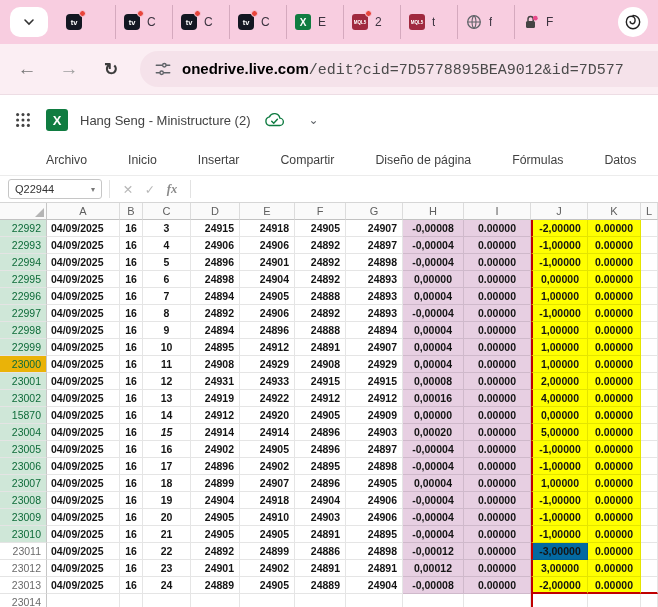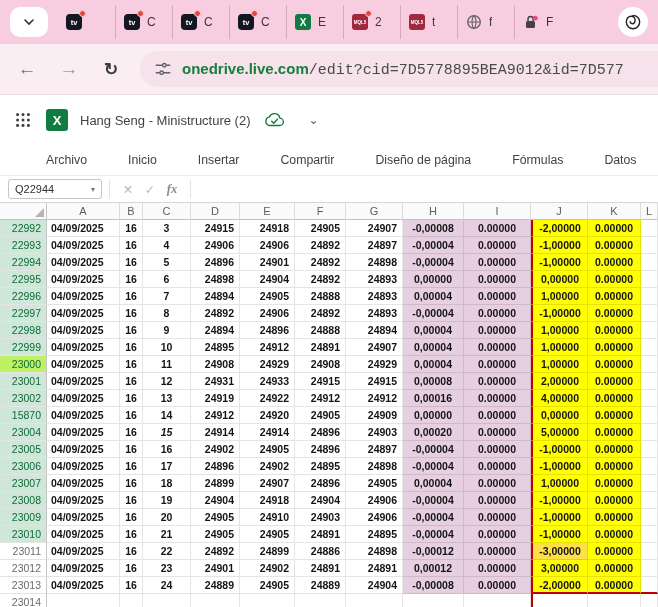--- a/index.html
+++ b/index.html
@@ -29,21 +29,21 @@
 
   
   .navbar { height:51px; flex:0 0 51px; background:#fbeef3; display:flex; align-items:center;
     padding:0 0 0 14px; gap:16px; border-bottom:1px solid #eddde4; }
   .nav-btn { width:26px; height:26px; display:flex; align-items:center; justify-content:center;
     font-size:19px; cursor:pointer; flex:0 0 26px; }
   .back { color:#757575; } .fwd { color:#9e9e9e; } .reload { color:#3c3c3c; font-size:17px; font-weight:bold; }
   .addressbar { flex:1; height:36px; background:#f5e2ea; border-radius:18px; display:flex;
     align-items:center; padding:0 14px; gap:10px; margin-right:-22px; overflow:hidden; cursor:text; }
   .url { font-size:15px; white-space:nowrap; }
-  .url .dom { color:#15803d; font-weight:600; }
+  .url .dom { color:#000000; font-weight:600; }
   .url .path { color:#4a4a4a;font-family:Liberation Mono, monospace; }
 
   
   .xheader { height:50px; flex:0 0 50px; background:#fff; display:flex; align-items:center;
     padding:0 12px; gap:12px; }
   .waffle { width:22px; height:22px; display:flex; align-items:center; justify-content:center; cursor:pointer; }
   .xl-logo { width:22px; height:22px; background:#107c41; border-radius:3px; color:#fff;
     font-weight:bold; font-size:13px; display:flex; align-items:center; justify-content:center; cursor:pointer; }
   .wtitle { font-size:13px; color:#424242; white-space:nowrap; cursor:pointer; }
   .chev { color:#5f6368; font-size:12px; margin-left:12px; cursor:pointer; }
@@ -366,21 +366,21 @@
         <div class="cell al-r" style="width: 55px; flex: 0 0 55px;">24912</div>
         <div class="cell al-r" style="width: 51px; flex: 0 0 51px;">24891</div>
         <div class="cell al-r" style="width: 57px; flex: 0 0 57px;">24907</div>
         <div class="cell al-c" style="width: 61px; flex: 0 0 61px; background: rgb(231, 207, 226);">0,00004</div>
         <div class="cell al-c" style="width: 67px; flex: 0 0 67px; background: rgb(231, 207, 226);">0.00000</div>
         <div class="cell al-c" style="width: 57px; flex: 0 0 57px; background: rgb(255, 255, 0); border-left: 2px solid rgb(192, 0, 0);">1,00000</div>
         <div class="cell al-c" style="width: 53px; flex: 0 0 53px; background: rgb(255, 255, 0);">0.00000</div>
         <div class="cell al-c" style="width: 17px; flex: 0 0 17px;"></div>
       </div>
       <div class="grow">
-        <div class="rowhdr" style="background: #bef264; color: rgb(14, 107, 57);">23000</div>
+        <div class="rowhdr" style="background: #eab308; color: rgb(14, 107, 57);">23000</div>
         <div class="cell al-l" style="width: 73px; flex: 0 0 73px;">04/09/2025</div>
         <div class="cell al-c" style="width: 23px; flex: 0 0 23px;">16</div>
         <div class="cell al-c" style="width: 48px; flex: 0 0 48px;">11</div>
         <div class="cell al-r" style="width: 49px; flex: 0 0 49px;">24908</div>
         <div class="cell al-r" style="width: 55px; flex: 0 0 55px;">24929</div>
         <div class="cell al-r" style="width: 51px; flex: 0 0 51px;">24908</div>
         <div class="cell al-r" style="width: 57px; flex: 0 0 57px;">24929</div>
         <div class="cell al-c" style="width: 61px; flex: 0 0 61px; background: rgb(231, 207, 226);">0,00004</div>
         <div class="cell al-c" style="width: 67px; flex: 0 0 67px; background: rgb(231, 207, 226);">0.00000</div>
         <div class="cell al-c" style="width: 57px; flex: 0 0 57px; background: rgb(255, 255, 0); border-left: 2px solid rgb(192, 0, 0);">1,00000</div>
@@ -541,21 +541,21 @@
         <div class="rowhdr">23011</div>
         <div class="cell al-l" style="width: 73px; flex: 0 0 73px;">04/09/2025</div>
         <div class="cell al-c" style="width: 23px; flex: 0 0 23px;">16</div>
         <div class="cell al-c" style="width: 48px; flex: 0 0 48px;">22</div>
         <div class="cell al-r" style="width: 49px; flex: 0 0 49px;">24892</div>
         <div class="cell al-r" style="width: 55px; flex: 0 0 55px;">24899</div>
         <div class="cell al-r" style="width: 51px; flex: 0 0 51px;">24886</div>
         <div class="cell al-r" style="width: 57px; flex: 0 0 57px;">24898</div>
         <div class="cell al-c" style="width: 61px; flex: 0 0 61px; background: rgb(231, 207, 226);">-0,00012</div>
         <div class="cell al-c" style="width: 67px; flex: 0 0 67px; background: rgb(231, 207, 226);">0.00000</div>
-        <div class="cell al-c" style="width: 57px; flex: 0 0 57px; background: #fde047; border-left: 2px solid rgb(192, 0, 0);">-3,00000</div>
+        <div class="cell al-c" style="width: 57px; flex: 0 0 57px; background: #0369a1; border-left: 2px solid rgb(192, 0, 0);">-3,00000</div>
         <div class="cell al-c" style="width: 53px; flex: 0 0 53px; background: rgb(255, 255, 0);">0.00000</div>
         <div class="cell al-c" style="width: 17px; flex: 0 0 17px;"></div>
       </div>
       <div class="grow">
         <div class="rowhdr">23012</div>
         <div class="cell al-l" style="width: 73px; flex: 0 0 73px;">04/09/2025</div>
         <div class="cell al-c" style="width: 23px; flex: 0 0 23px;">16</div>
         <div class="cell al-c" style="width: 48px; flex: 0 0 48px;">23</div>
         <div class="cell al-r" style="width: 49px; flex: 0 0 49px;">24901</div>
         <div class="cell al-r" style="width: 55px; flex: 0 0 55px;">24902</div>

